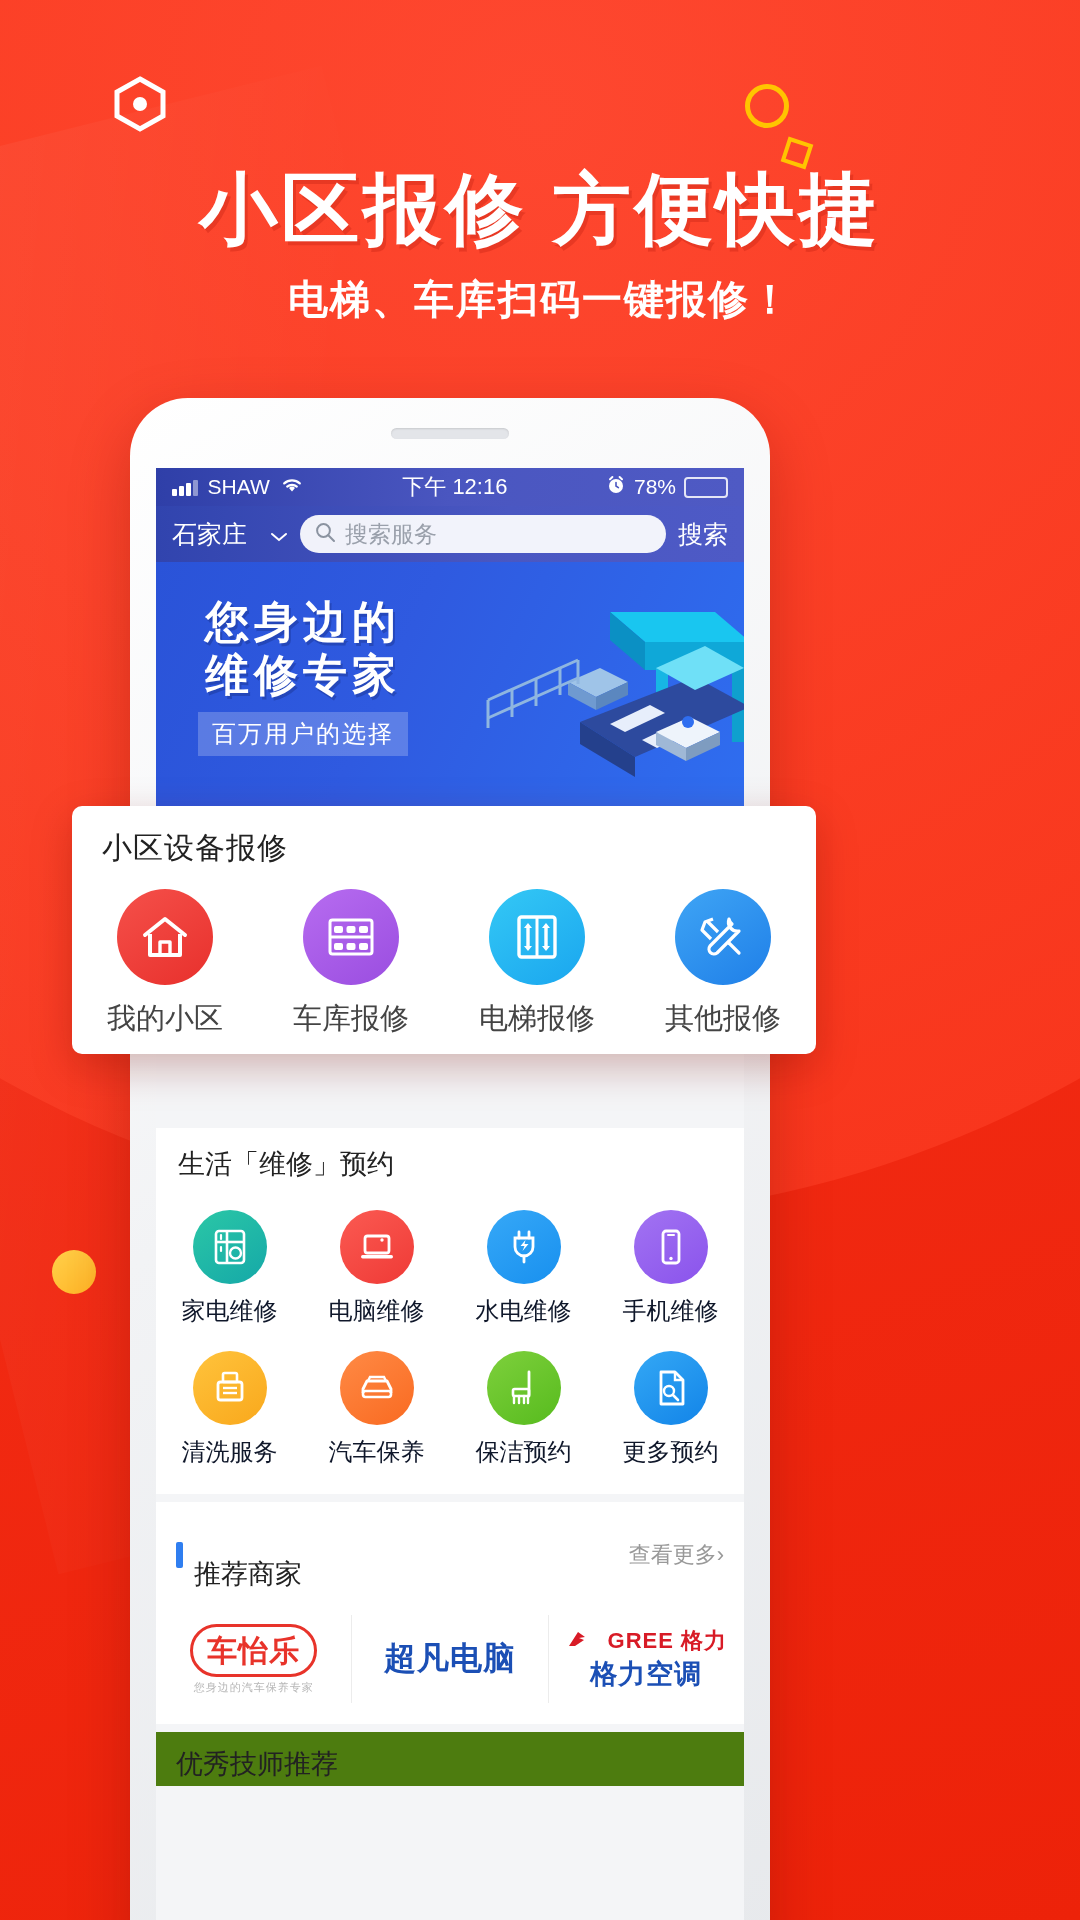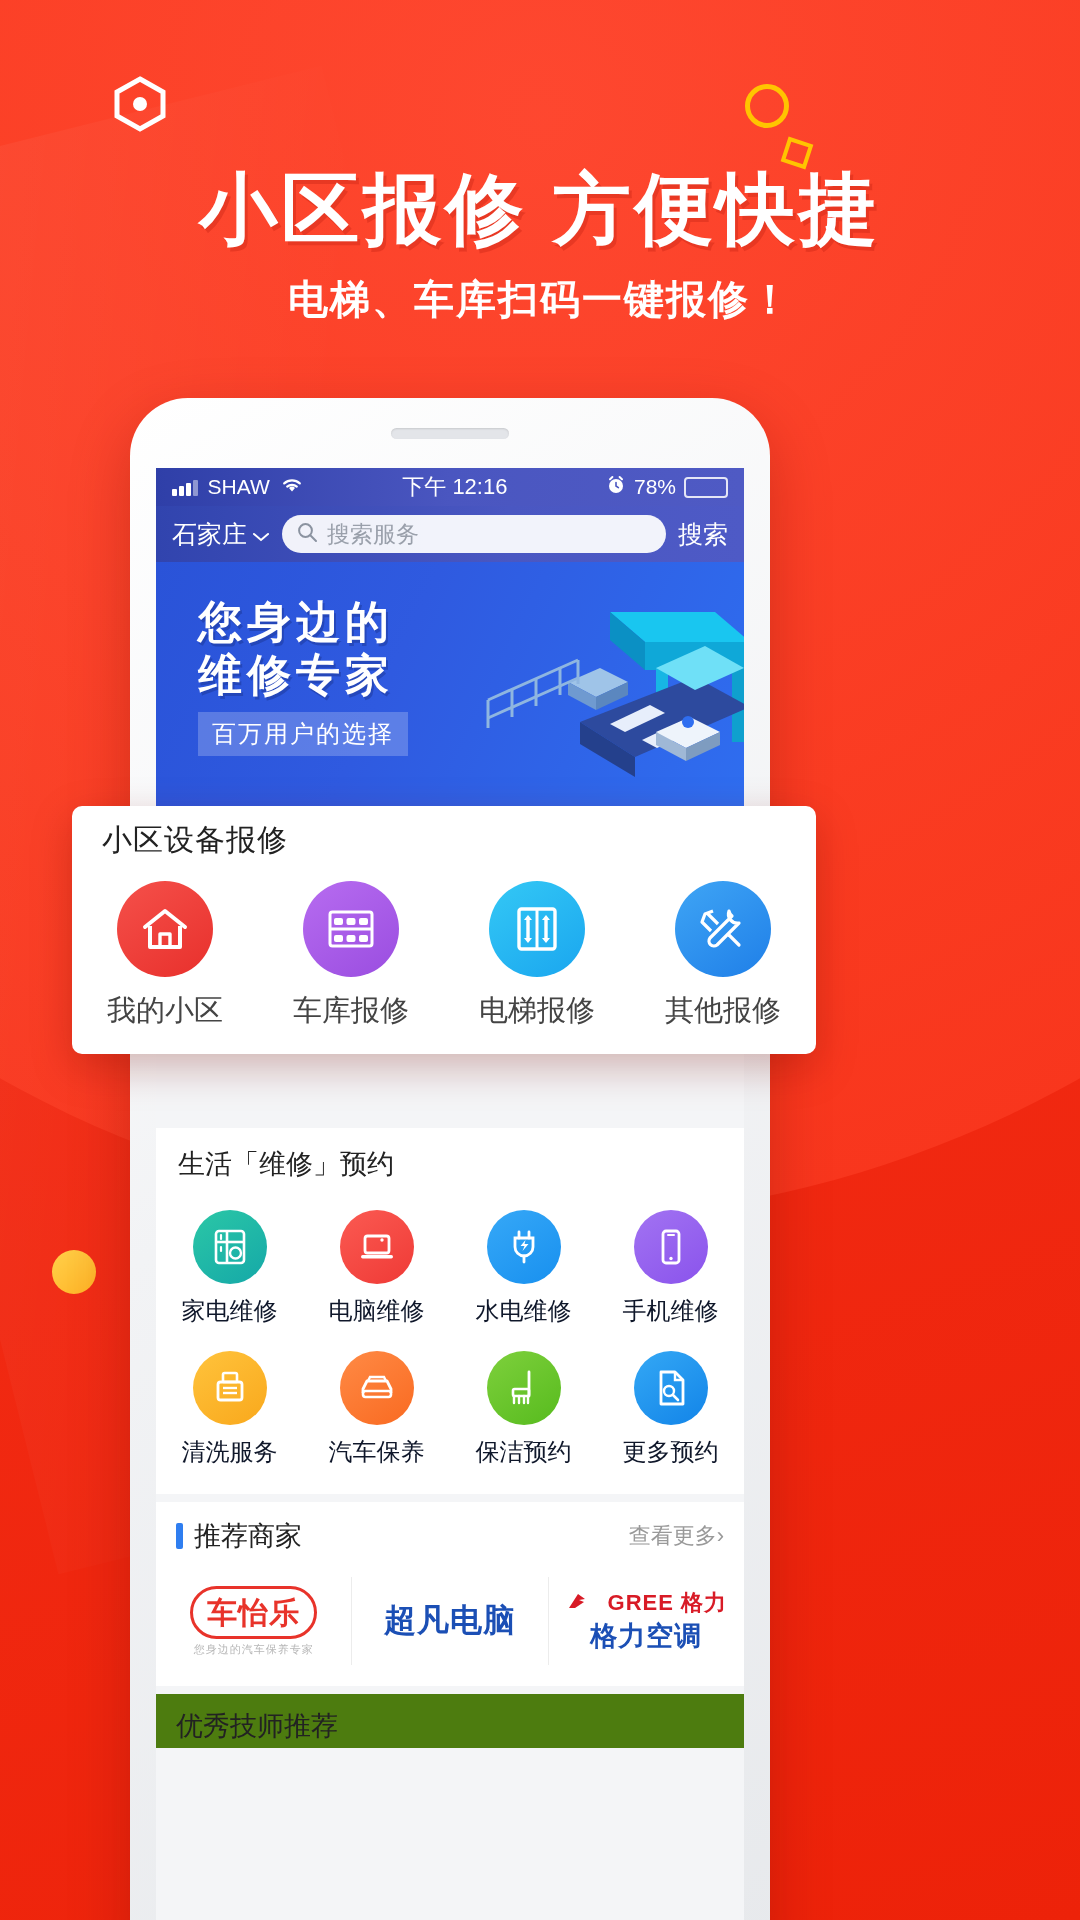--- a/index.html
+++ b/index.html
@@ -51,28 +51,28 @@
   #signal-icon i:nth-child(3){height:13px}
   #signal-icon i:nth-child(4){height:16px;background:rgba(255,255,255,.45)}
   #status-center{flex:1;text-align:center;font-size:22px;}
   #status-right{display:flex;align-items:center;gap:8px;font-size:21px;justify-content:flex-end;}
   #battery-shell{width:44px;height:21px;border:2px solid rgba(255,255,255,.85);
     border-radius:4px;padding:2px;box-sizing:border-box;}
   #battery-fill{height:100%;width:78%;background:#fff;border-radius:1px;}
   
   #search-bar{height:56px;background:linear-gradient(90deg,#3144ae 0%,#4a57c2 60%,#4e5ac6 100%);
     display:flex;align-items:center;padding:0 16px;gap:12px;}
-  #city-select{color:#fff;font-size:25px;display:flex;align-items:center;gap:5px;white-space:nowrap;}
+  #city-select{color:#fff;font-size:25px;display:flex;align-items:center;gap:23px;white-space:nowrap;}
   #search-field{flex:1;height:38px;border-radius:19px;background:rgba(255,255,255,.93);
     display:flex;align-items:center;padding:0 14px;gap:9px;}
   #search-placeholder{color:#9aa0ab;font-size:23px;}
   #search-button{color:#fff;font-size:25px;white-space:nowrap;}
   
   #hero-banner{position:relative;height:280px;overflow:hidden;
-    background:linear-gradient(115deg,#2a53d8 0%,#2f5ae0 40%,#2f6ef0 100%);}
+    background:linear-gradient(115deg,#2a53d8 0%,#2f5ae0 40%,#2f6ef0 100%);text-align:center;}
   #hero-text{position:absolute;left:42px;top:34px;}
   .hero-line{color:#fff;font-size:44px;font-weight:bold;letter-spacing:5px;line-height:1.2;
     text-shadow:2px 3px 0 rgba(20,40,120,.35);}
   #hero-tag{margin-top:10px;display:inline-block;background:rgba(255,255,255,.22);
     color:#fff;font-size:24px;padding:6px 14px;letter-spacing:2px;}
   #hero-art{position:absolute;right:-6px;top:10px;width:290px;height:222px;}
   #hero-dots{position:absolute;left:50%;bottom:12px;transform:translateX(-50%);
     display:flex;gap:9px;}
   #hero-dots span{display:block;width:18px;height:5px;border-radius:3px;background:rgba(255,255,255,.55);}
   #hero-dots span.on{background:#fff;}
@@ -87,39 +87,39 @@
   #life-title{font-size:27px;color:#222;padding:0 22px 16px;}
   .grid4{display:grid;grid-template-columns:repeat(4,1fr);}
   .grid-cell{display:flex;flex-direction:column;align-items:center;gap:11px;padding:12px 0;}
   .circ{width:74px;height:74px;border-radius:50%;display:flex;align-items:center;justify-content:center;}
   .circ svg{width:42px;height:42px;}
   .cell-label{font-size:24px;color:#0f172a;}
   
   #merchant-section{background:#fff;margin-top:8px;padding:16px 0 10px;}
   #merchant-head{display:flex;align-items:center;padding:0 20px 12px;}
   #merchant-bar{width:7px;height:26px;background:#2f7ef0;border-radius:2px;margin-right:11px;}
-  #merchant-title{font-size:27px;color:#222;}
+  #merchant-title{font-size:27px;color:#222;margin-top:38px;}
   #merchant-more{margin-left:auto;font-size:22px;color:#999;}
   #merchant-row{display:flex;align-items:center;height:110px;}
   .merchant{flex:1;display:flex;align-items:center;justify-content:center;height:88px;}
   .merchant + .merchant{border-left:1px solid #ececec;}
   #m1-logo{display:flex;align-items:center;justify-content:flex-end;flex-direction:column;}
   #m1-pill{border:3px solid #e8332a;border-radius:30px;padding:4px 14px 2px;position:relative;}
   #m1-text{color:#e8332a;font-size:30px;font-weight:bold;letter-spacing:1px;}
   #m1-sub{font-size:11px;color:#b7b7b7;margin-top:3px;letter-spacing:1px;}
   #m2-text{color:#1b4fb5;font-size:32px;font-weight:bold;letter-spacing:1px;}
   #m3{display:flex;flex-direction:column;align-items:center;}
   #m3-top{display:flex;align-items:center;gap:4px;}
   #m3-gree{color:#d81b26;font-size:22px;font-weight:bold;letter-spacing:1px;margin-left:16px;}
   #m3-bottom{color:#1b4fb5;font-size:27px;font-weight:bold;letter-spacing:1px;}
   #bottom-peek{background:#4d7c0f;margin-top:8px;padding:14px 20px 0;font-size:27px;color:#222;height:40px;overflow:hidden;}
   
   #feature-card{position:absolute;left:72px;top:806px;width:744px;height:248px;
     background:#fff;border-radius:10px;box-shadow:0 14px 40px rgba(120,10,0,.28);
-    padding:14px 0 0;box-sizing:border-box;}
+    padding:22px 0 0;box-sizing:border-box;}
   #feature-title{font-size:30px;color:#222;padding:0 30px 6px;letter-spacing:1px;}
   #feature-grid{display:grid;grid-template-columns:repeat(4,1fr);margin-top:14px;}
   .fcell{display:flex;flex-direction:column;align-items:center;gap:14px;}
   .fcirc{width:96px;height:96px;border-radius:50%;display:flex;align-items:center;justify-content:center;}
   .fcirc svg{width:56px;height:56px;}
   .fcell-label{font-size:29px;color:#444;}
 </style>
 </head>
 <body>
 

